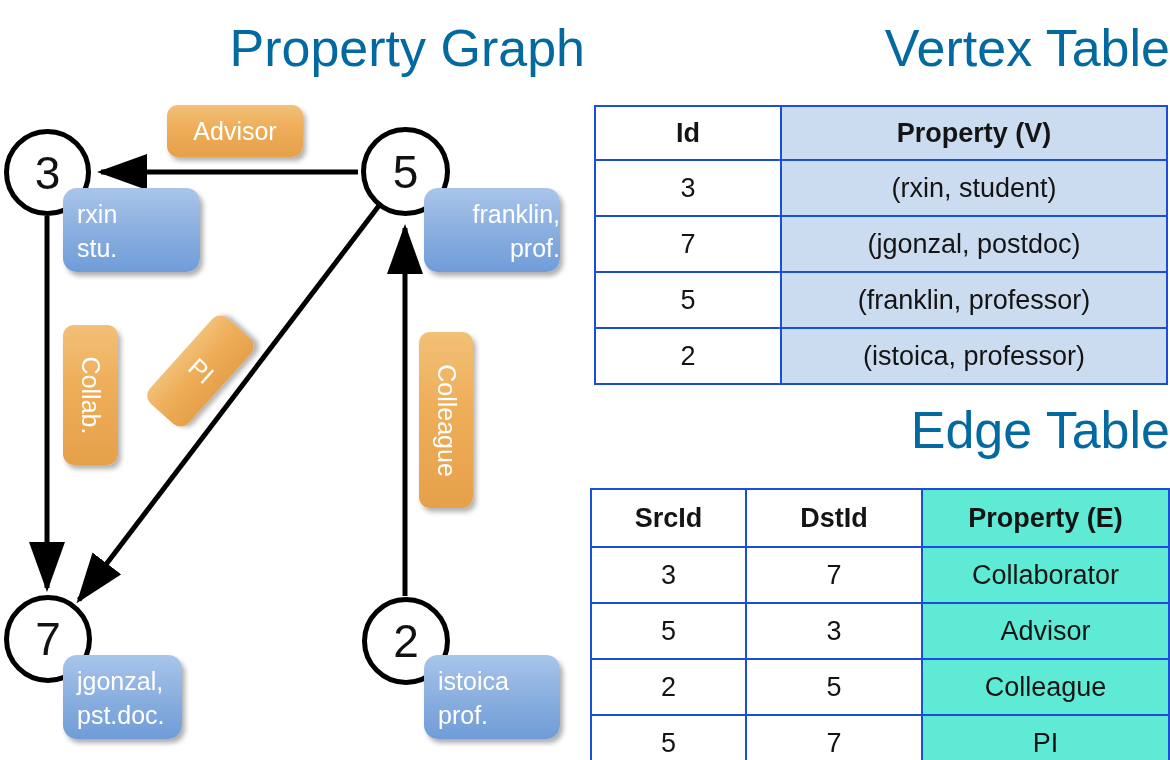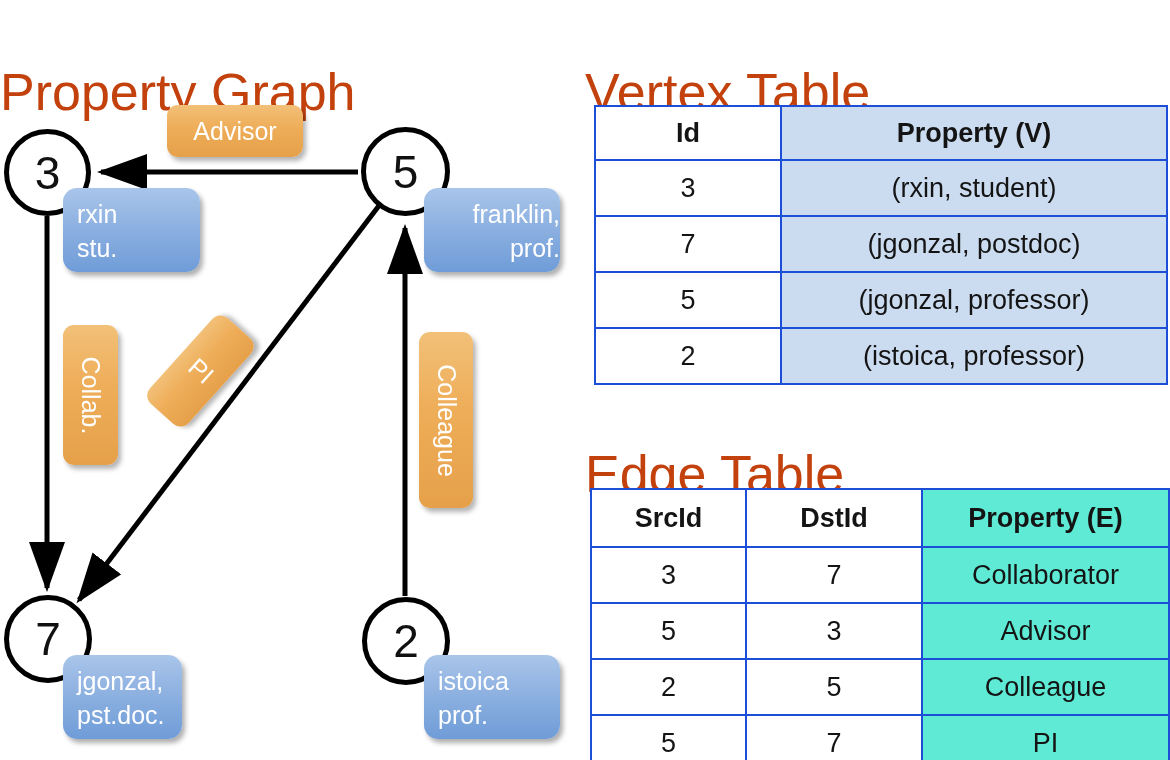--- a/index.html
+++ b/index.html
@@ -17,25 +17,24 @@
     background: #ffffff;
     overflow: hidden;
   }
 
   
   .big-title {
     position: absolute;
     font-family: "Liberation Sans", sans-serif;
     font-weight: 300;
     font-size: 52px;
-    color: #c2410c;
+    color: #0369a1;
     letter-spacing: 0px;
     white-space: nowrap;
-    text-align: left;
-    margin-top: 44px;
+    text-align: right;
   }
 
   
   #graph-panel {
     position: absolute;
     left: 0; top: 0;
     width: 585px; height: 760px;
   }
   #graph-svg {
     position: absolute;
@@ -215,21 +214,21 @@
       <tr>
         <td class="cell-white" style="height:54px;">3</td>
         <td class="cell-blue" style="height:54px;">(rxin, student)</td>
       </tr>
       <tr>
         <td class="cell-white" style="height:54px;">7</td>
         <td class="cell-blue" style="height:54px;">(jgonzal, postdoc)</td>
       </tr>
       <tr>
         <td class="cell-white" style="height:54px;">5</td>
-        <td class="cell-blue" style="height:54px;">(jgonzal, professor)</td>
+        <td class="cell-blue" style="height:54px;">(franklin, professor)</td>
       </tr>
       <tr>
         <td class="cell-white" style="height:54px;">2</td>
         <td class="cell-blue" style="height:54px;">(istoica, professor)</td>
       </tr>
     </tbody>
   </table>
 
   <div class="big-title" style="left:585px; top:400px; width:585px;">Edge Table</div>
 

